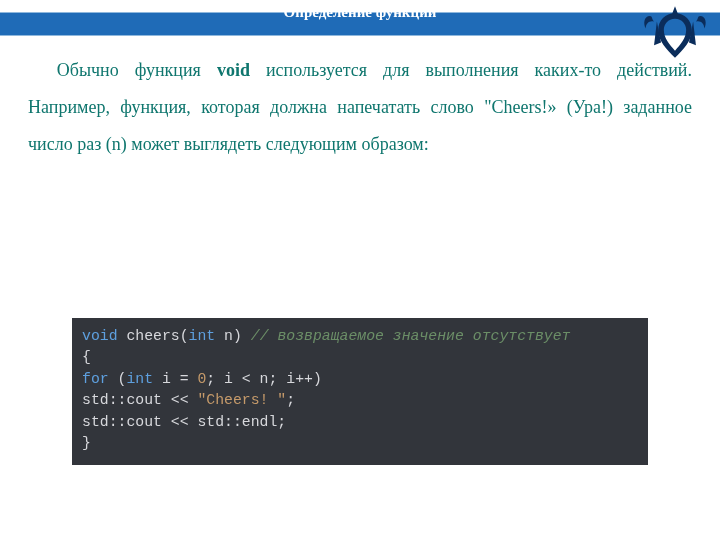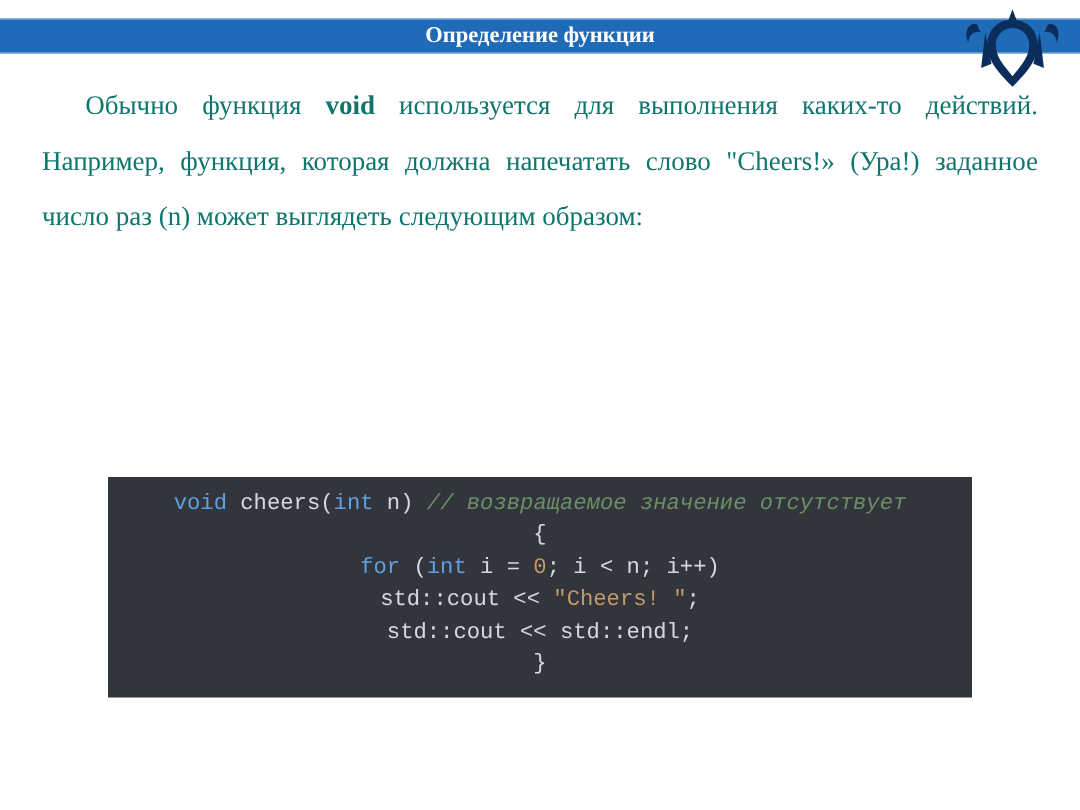--- a/index.html
+++ b/index.html
@@ -10,21 +10,20 @@
     position: absolute; top: 12px; left: 0; right: 0; height: 24px;
     background: #1f6bb7;
     border-top: 1px solid #8fb8dd;
     border-bottom: 1px solid #8fb8dd;
   }
   .title-text {
     position: absolute; left: 0; right: 0; top: 0; height: 24px;
     line-height: 24px; text-align: center;
     color: #fff; font-weight: 700; font-size: 15px;
     font-family: "Times New Roman", Times, serif;
-    margin-top: 12px;
   }
 
   .emblem {
     position: absolute; top: 2px; right: 10px;
     width: 70px; height: 60px;
   }
   .emblem svg { width: 100%; height: 100%; }
 
   .body-text {
     position: absolute; left: 28px; right: 28px; top: 52px;
@@ -37,21 +36,20 @@
   .body-text .bold { font-weight: 700; }
 
   .code-block {
     position: absolute; left: 72px; top: 318px; right: 72px;
     background: #32353b;
     padding: 8px 10px 10px 10px;
     font-family: Consolas, "Courier New", monospace;
     font-size: 14.8px; line-height: 1.45;
     white-space: pre;
     color: #d7d8dc;
-    text-align: center;
   }
   .tok-kw   { color: #5ea0df; }  
   .tok-id   { color: #d7d8dc; }
   .tok-num  { color: #c59a6a; }  
   .tok-str  { color: #c59a6a; }  
   .tok-cmt  { color: #6b8e67; font-style: italic; }
   .tok-punc { color: #d7d8dc; }
 </style>
 </head>
 <body>

